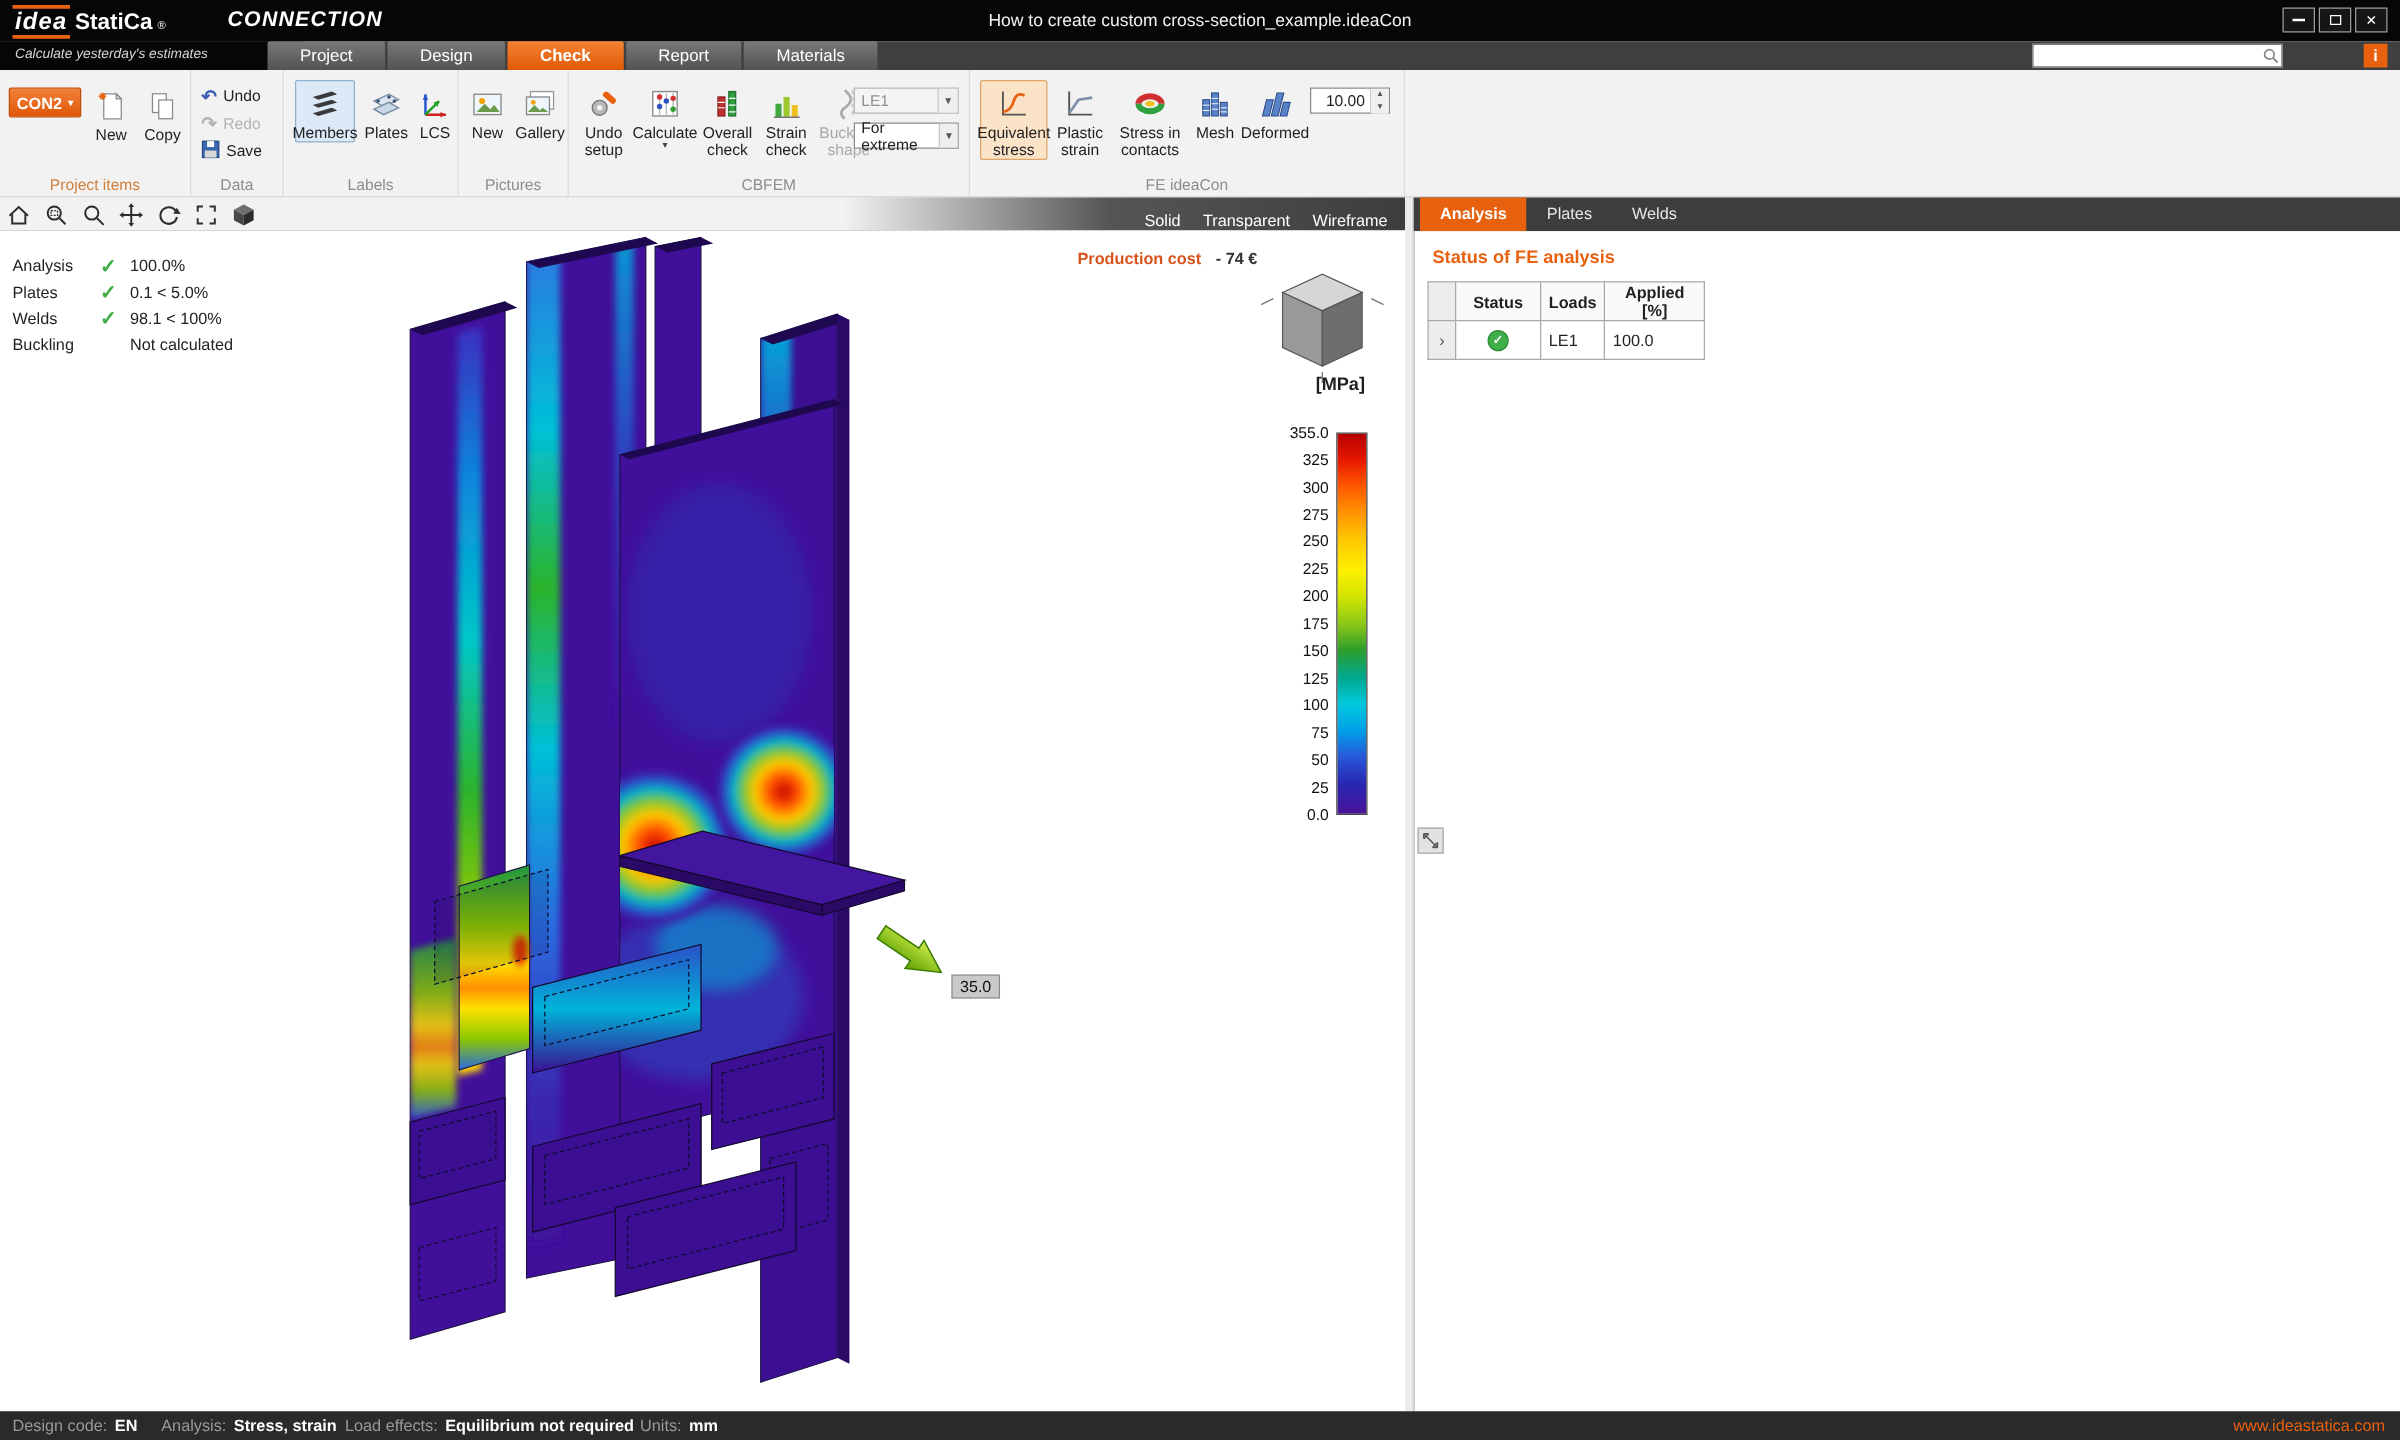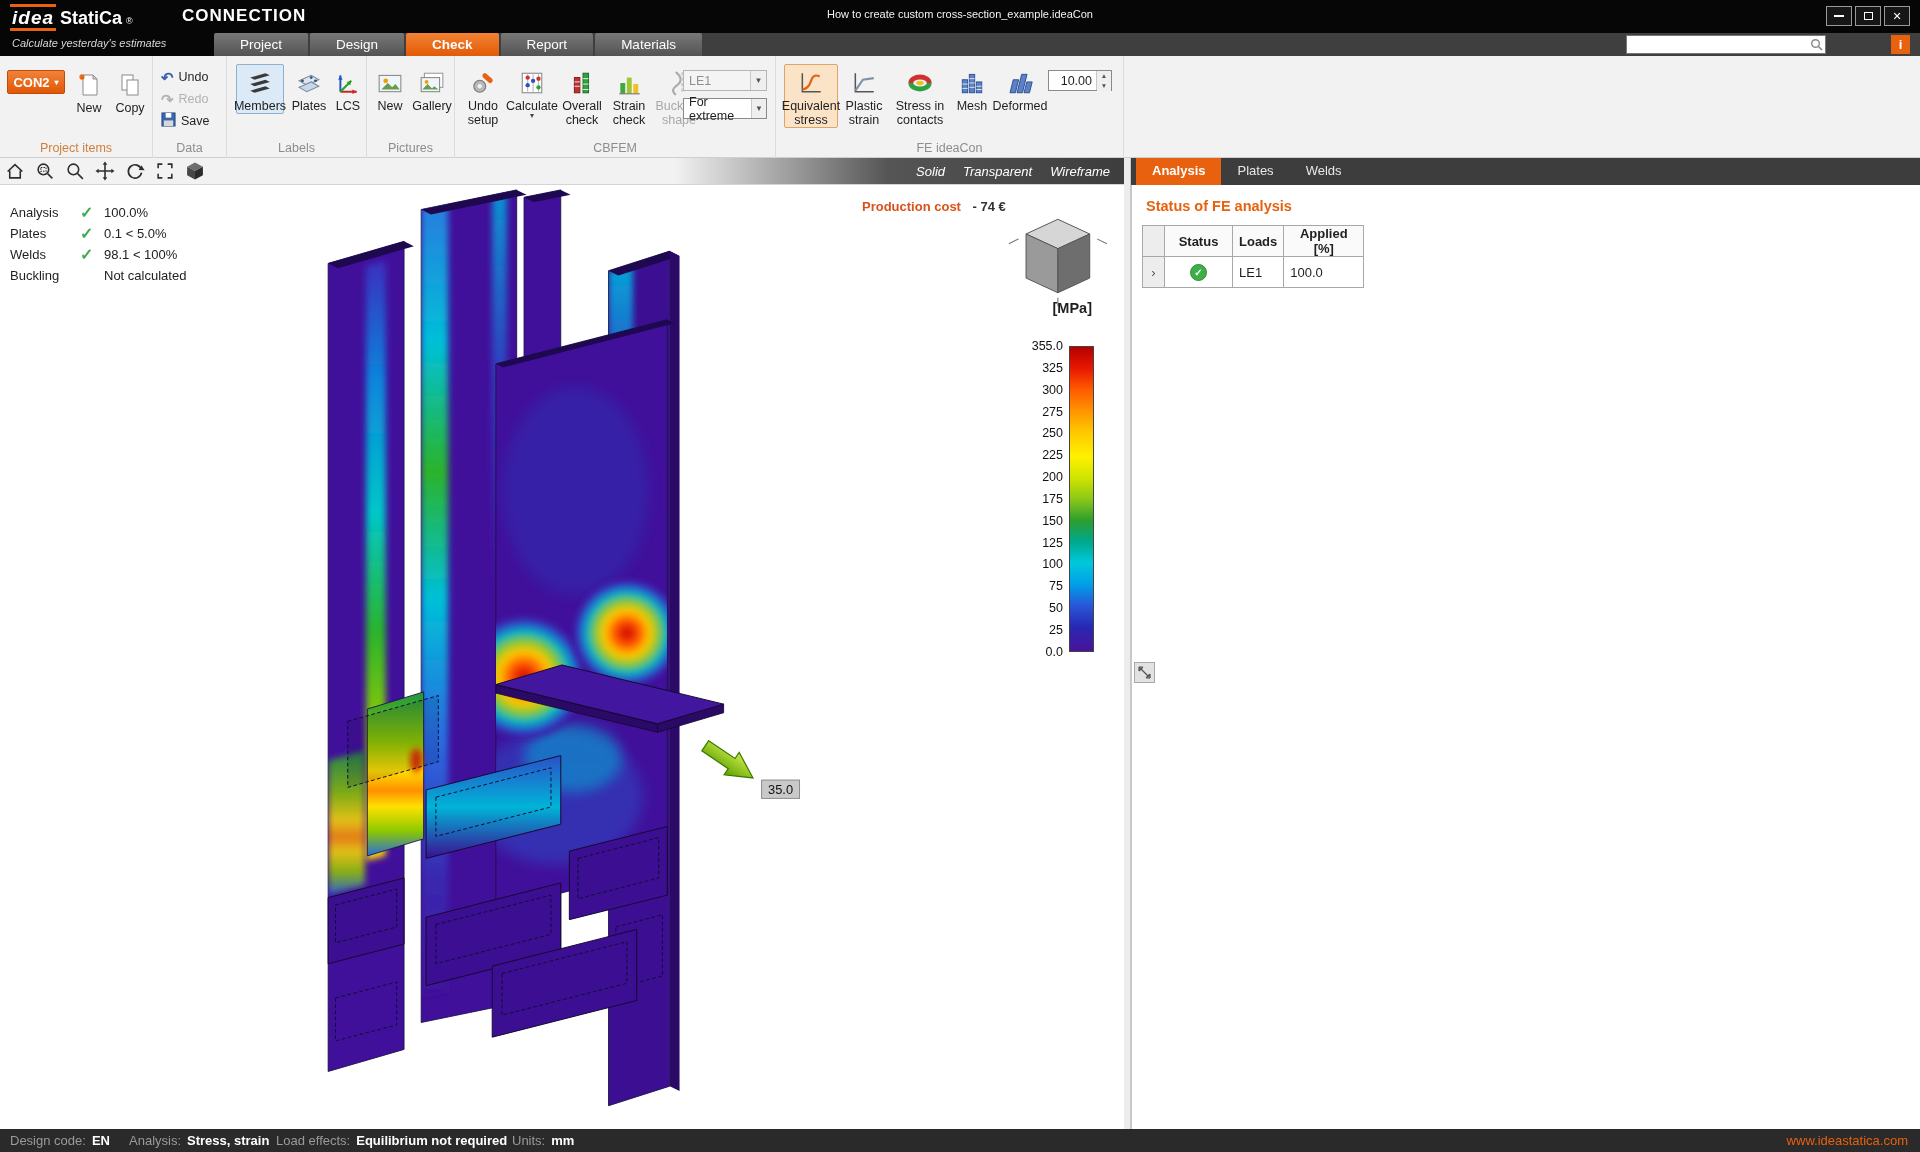--- a/index.html
+++ b/index.html
@@ -5,22 +5,22 @@
   * { margin:0; padding:0; box-sizing:border-box; }
   html,body { width:1920px; height:1152px; overflow:hidden; }
   body { font-family:"Liberation Sans", sans-serif; font-size:13px; background:#fff; position:relative; color:#1f1f1f; }
 
   
   .titlebar { position:absolute; top:0; left:0; width:1920px; height:33px; background:#060606; color:#fff; }
   .logo { position:absolute; left:10px; top:4px; display:flex; align-items:baseline; gap:4px; }
   .logo-idea { font-style:italic; font-weight:bold; font-size:19px; letter-spacing:1px; line-height:1; padding:1px 2px; border-top:3px solid var(--accent,#e8610f); border-bottom:3px solid var(--accent,#e8610f); }
   .logo-statica { font-size:18px; font-weight:bold; }
   .logo-reg { font-size:9px; vertical-align:super; }
-  .app-name { position:absolute; left:182px; top:6px; font-size:17px; font-weight:bold; letter-spacing:1px; }
-  .win-title { position:absolute; left:400px; right:400px; top:8px; text-align:center; font-size:11px; color:#f2f2f2; }
+  .app-name { position:absolute; left:182px; top:6px; font-size:17px; font-weight:bold; font-style:italic; letter-spacing:1px; }
+  .win-title { position:absolute; left:400px; right:400px; top:8px; text-align:center; font-size:14px; color:#f2f2f2; }
   .win-btns { position:absolute; right:10px; top:6px; display:flex; gap:3px; }
   .win-btn { width:26px; height:20px; border:1px solid #9a9a9a; background:#161616; display:flex; align-items:center; justify-content:center; color:#fff; font-size:11px; cursor:default; }
   .glyph-min { width:10px; border-bottom:2px solid #fff; height:2px; }
   .glyph-max { width:9px; height:8px; border:1px solid #fff; }
 
   
   .tabrow { position:absolute; top:33px; left:0; width:1920px; height:23px; background:#3f3f3f; }
   .tagline-block { position:absolute; left:0; top:0; width:243px; height:23px; background:#060606; color:#d8d8d8; font-style:italic; font-size:11px; padding:4px 0 0 12px; }
   .main-tabs { position:absolute; left:214px; top:0; height:23px; display:flex; gap:2px; }
   .mtab { height:23px; padding:4px 26px 0; background:linear-gradient(#787878,#535353); color:#fff; font-size:13.5px; border-radius:2px 2px 0 0; }
@@ -48,21 +48,21 @@
   .combo.disabled { background:#f4f4f4; color:#909090; border-color:#b5b5b5; }
   .spinner { position:absolute; width:64px; height:21px; border:1px solid #8a8a8a; background:#fff; display:flex; align-items:center; }
   .spinner .val { flex:1; text-align:right; padding-right:4px; font-size:12.5px; }
   .spinner .arr { width:15px; align-self:stretch; border-left:1px solid #c8c8c8; display:flex; flex-direction:column; }
   .spinner .arr span { flex:1; font-size:6.5px; line-height:10px; text-align:center; color:#555; background:#efefef; }
   .mini-arrow { font-size:8px; color:#444; line-height:6px; }
 
   
   .vp-toolbar { position:absolute; top:158px; left:0; width:1124px; height:27px;
     background:linear-gradient(to right,#f2f2f2 0%,#f2f2f2 60%,#555 79%,#3d3d3d 100%);
-    display:flex; align-items:center; border-bottom:1px solid #d5d5d5;font-style:italic; }
+    display:flex; align-items:flex-end; border-bottom:1px solid #d5d5d5; }
   .vp-tool { width:30px; height:25px; display:flex; align-items:center; justify-content:center; }
   .viewmodes { margin-left:auto; display:flex; gap:18px; padding-right:14px; color:#fff; font-size:13px; }
 
   
   .vp-canvas { position:absolute; top:185px; left:0; width:1124px; height:944px; background:#fff; overflow:hidden; }
   .model-svg { position:absolute; left:0; top:0; }
   .vp-checks { position:absolute; left:10px; top:17px; }
   .check-row { display:flex; align-items:center; height:21px; }
   .check-name { width:70px; }
   .check-ok { width:24px; color:var(--success,#3fae49); font-weight:bold; font-size:16px; }

